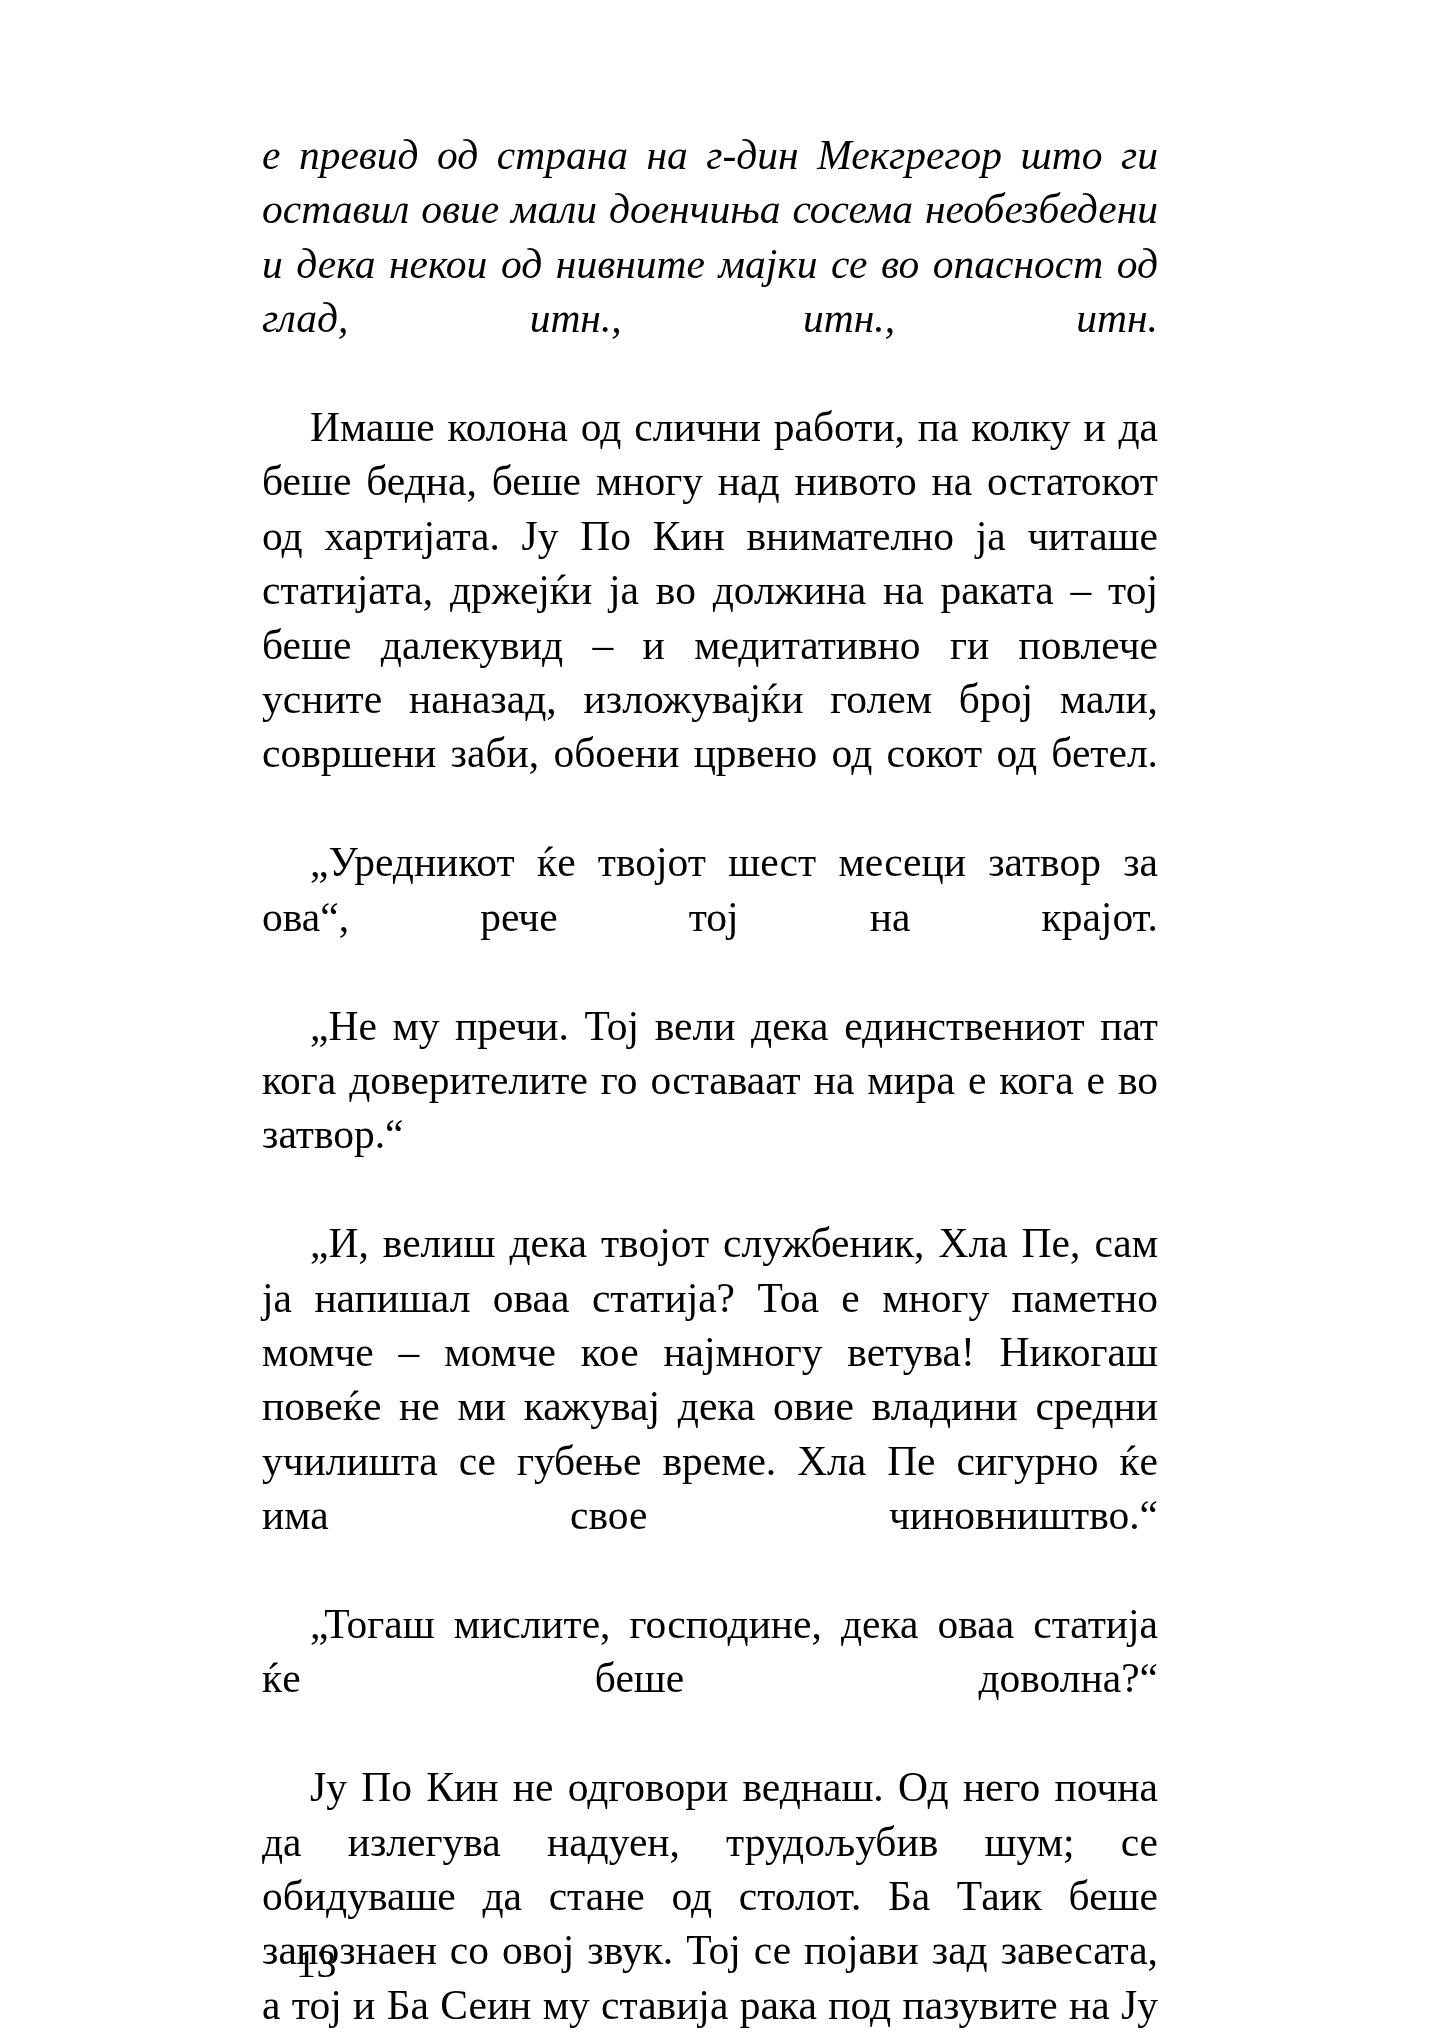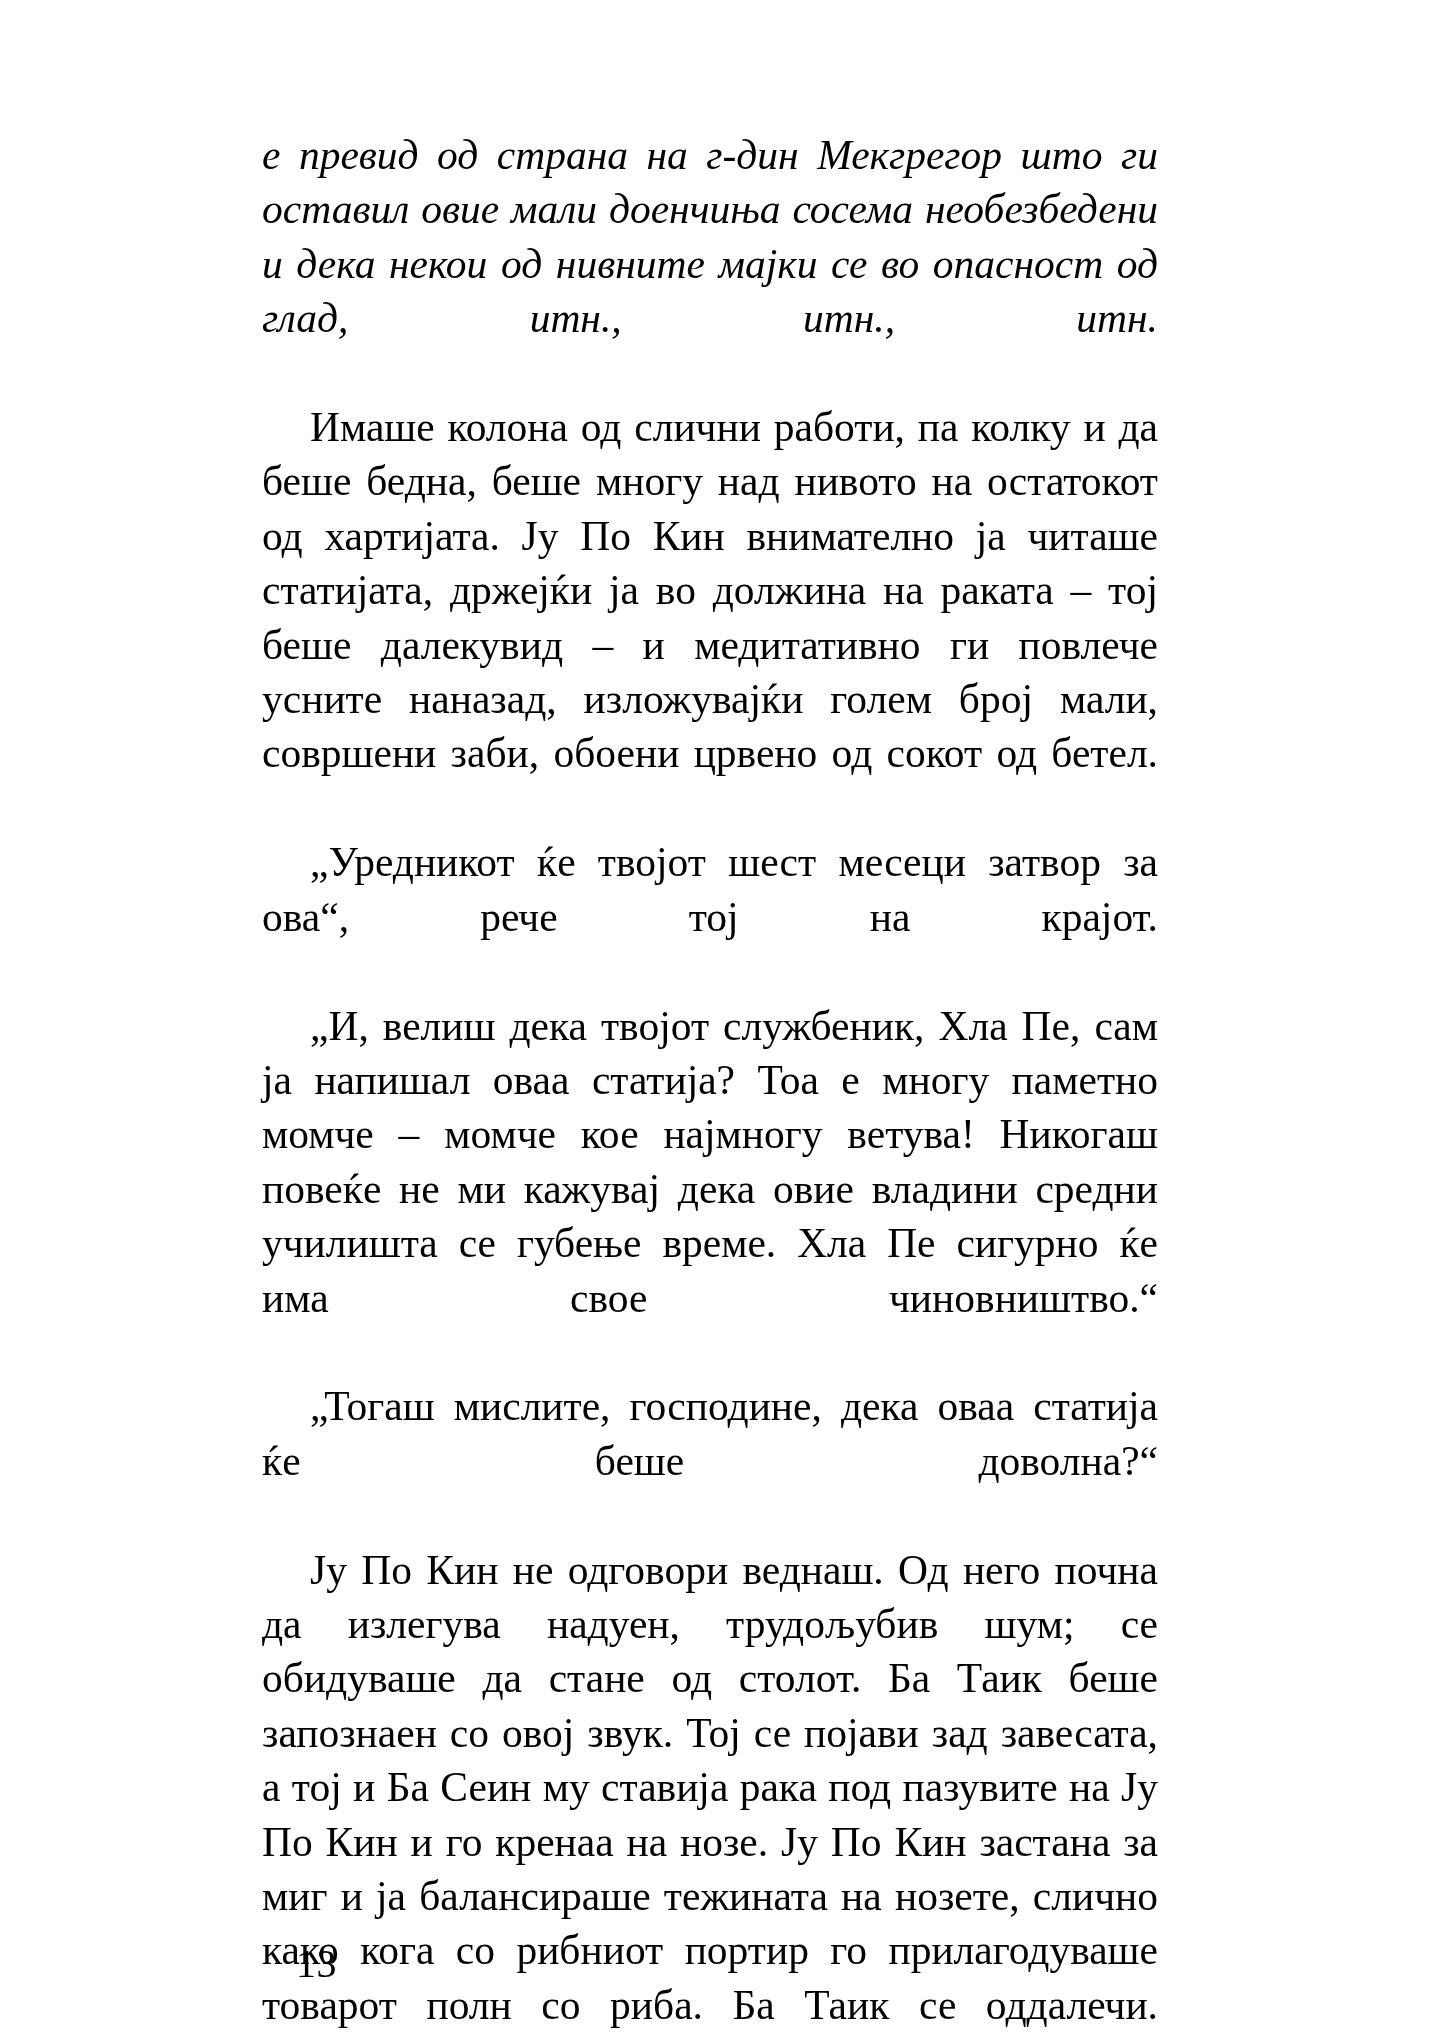--- a/index.html
+++ b/index.html
@@ -68,20 +68,21 @@
 </style>
 </head>
 <body>
 
 <div class="page">
 
   <div class="text-block">
     <p class="para italic">е превид од страна на г-дин Мекгрегор што ги оставил овие мали доенчиња сосема необезбедени и дека некои од нивните мајки се во опасност од глад, итн., итн., итн.</p>
     <p class="para">Имаше колона од слични работи, па колку и да беше бедна, беше многу над нивото на остатокот од хартијата. Ју По Кин внимателно ја читаше статијата, држејќи ја во должина на раката – тој беше далекувид – и медитативно ги повлече усните наназад, изложувајќи голем број мали, совршени заби, обоени црвено од сокот од бетел.</p>
     <p class="para">„Уредникот ќе твојот шест месеци затвор за ова“, рече тој на крајот.</p>
+    <p class="para">„Не му пречи. Тој вели дека единствениот пат кога доверителите го оставаат на мира е кога е во затвор.“</p>
     <p class="para">„И, велиш дека твојот службеник, Хла Пе, сам ја напишал оваа статија? Тоа е многу паметно момче – момче кое најмногу ветува! Никогаш повеќе не ми кажувај дека овие владини средни училишта се губење време. Хла Пе сигурно ќе има свое чиновништво.“</p>
     <p class="para">„Тогаш мислите, господине, дека оваа статија ќе беше доволна?“</p>
     <p class="para">Ју По Кин не одговори веднаш. Од него почна да излегува надуен, трудољубив шум; се обидуваше да стане од столот. Ба Таик беше запознаен со овој звук. Тој се појави зад завесата, а тој и Ба Сеин му ставија рака под пазувите на Ју По Кин и го кренаа на нозе. Ју По Кин застана за миг и ја балансираше тежината на нозете, слично како кога со рибниот портир го прилагодуваше товарот полн со риба. Ба Таик се оддалечи.</p>
 
   </div>
 
   <div class="page-number">13</div>
 
 </div>
 

